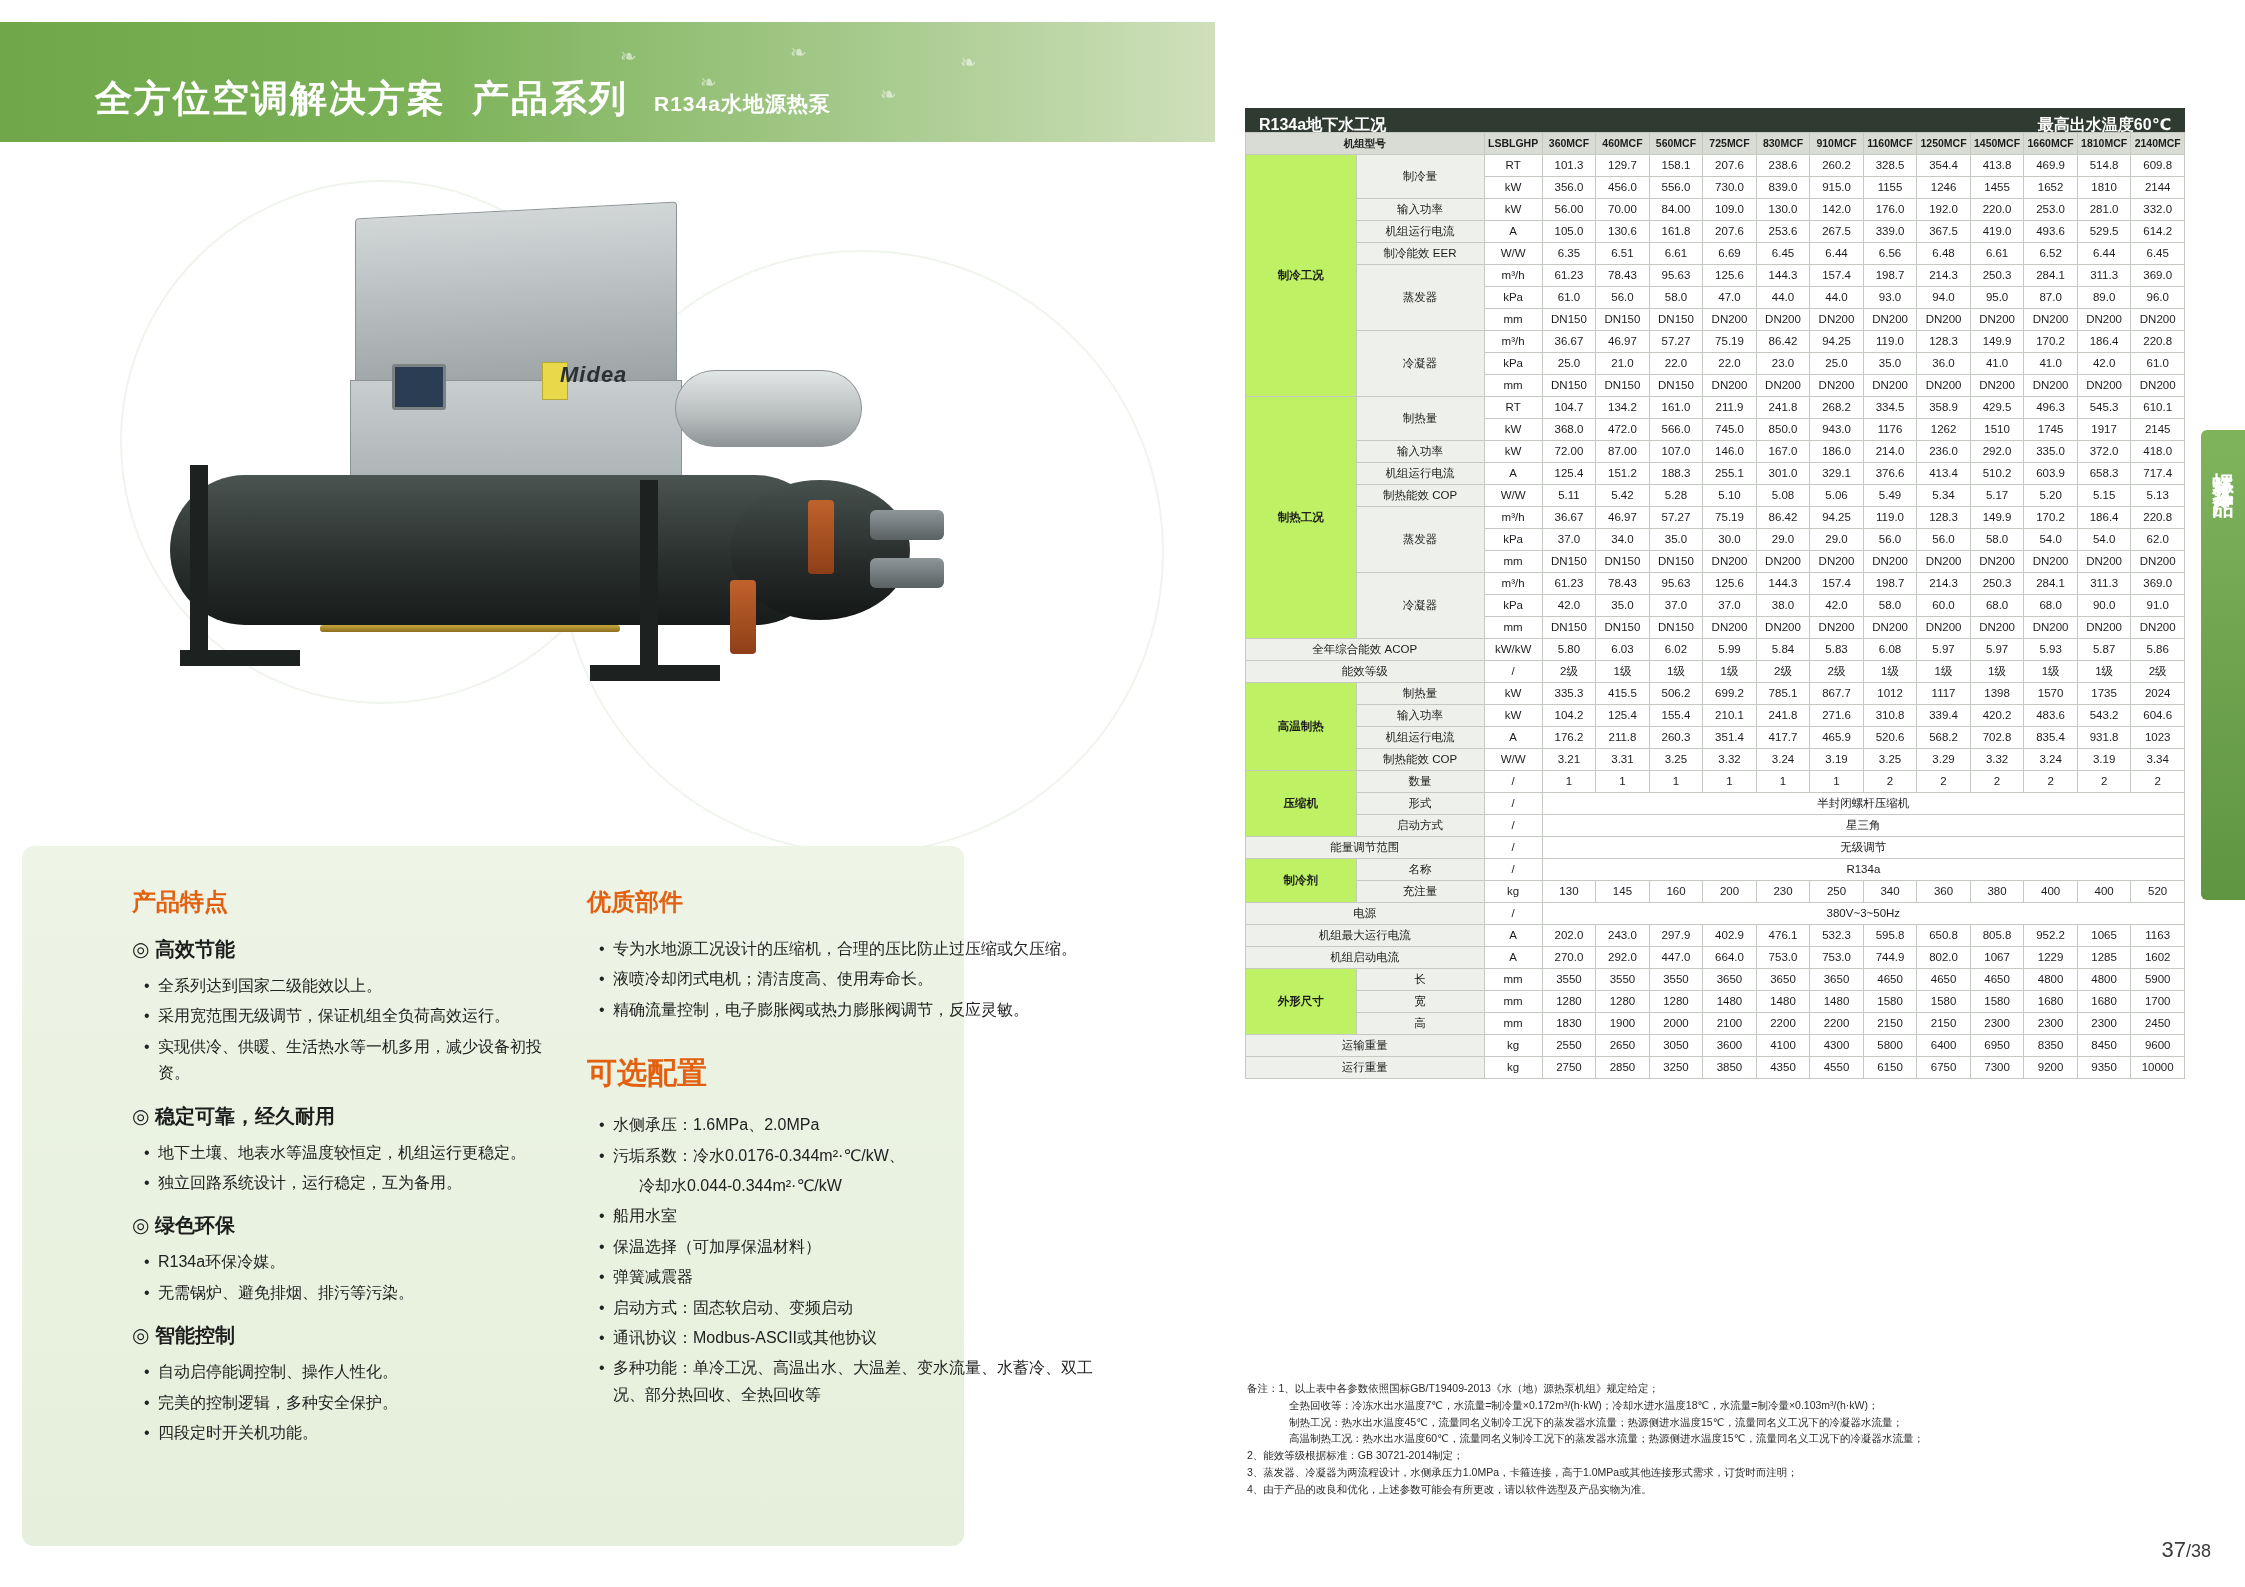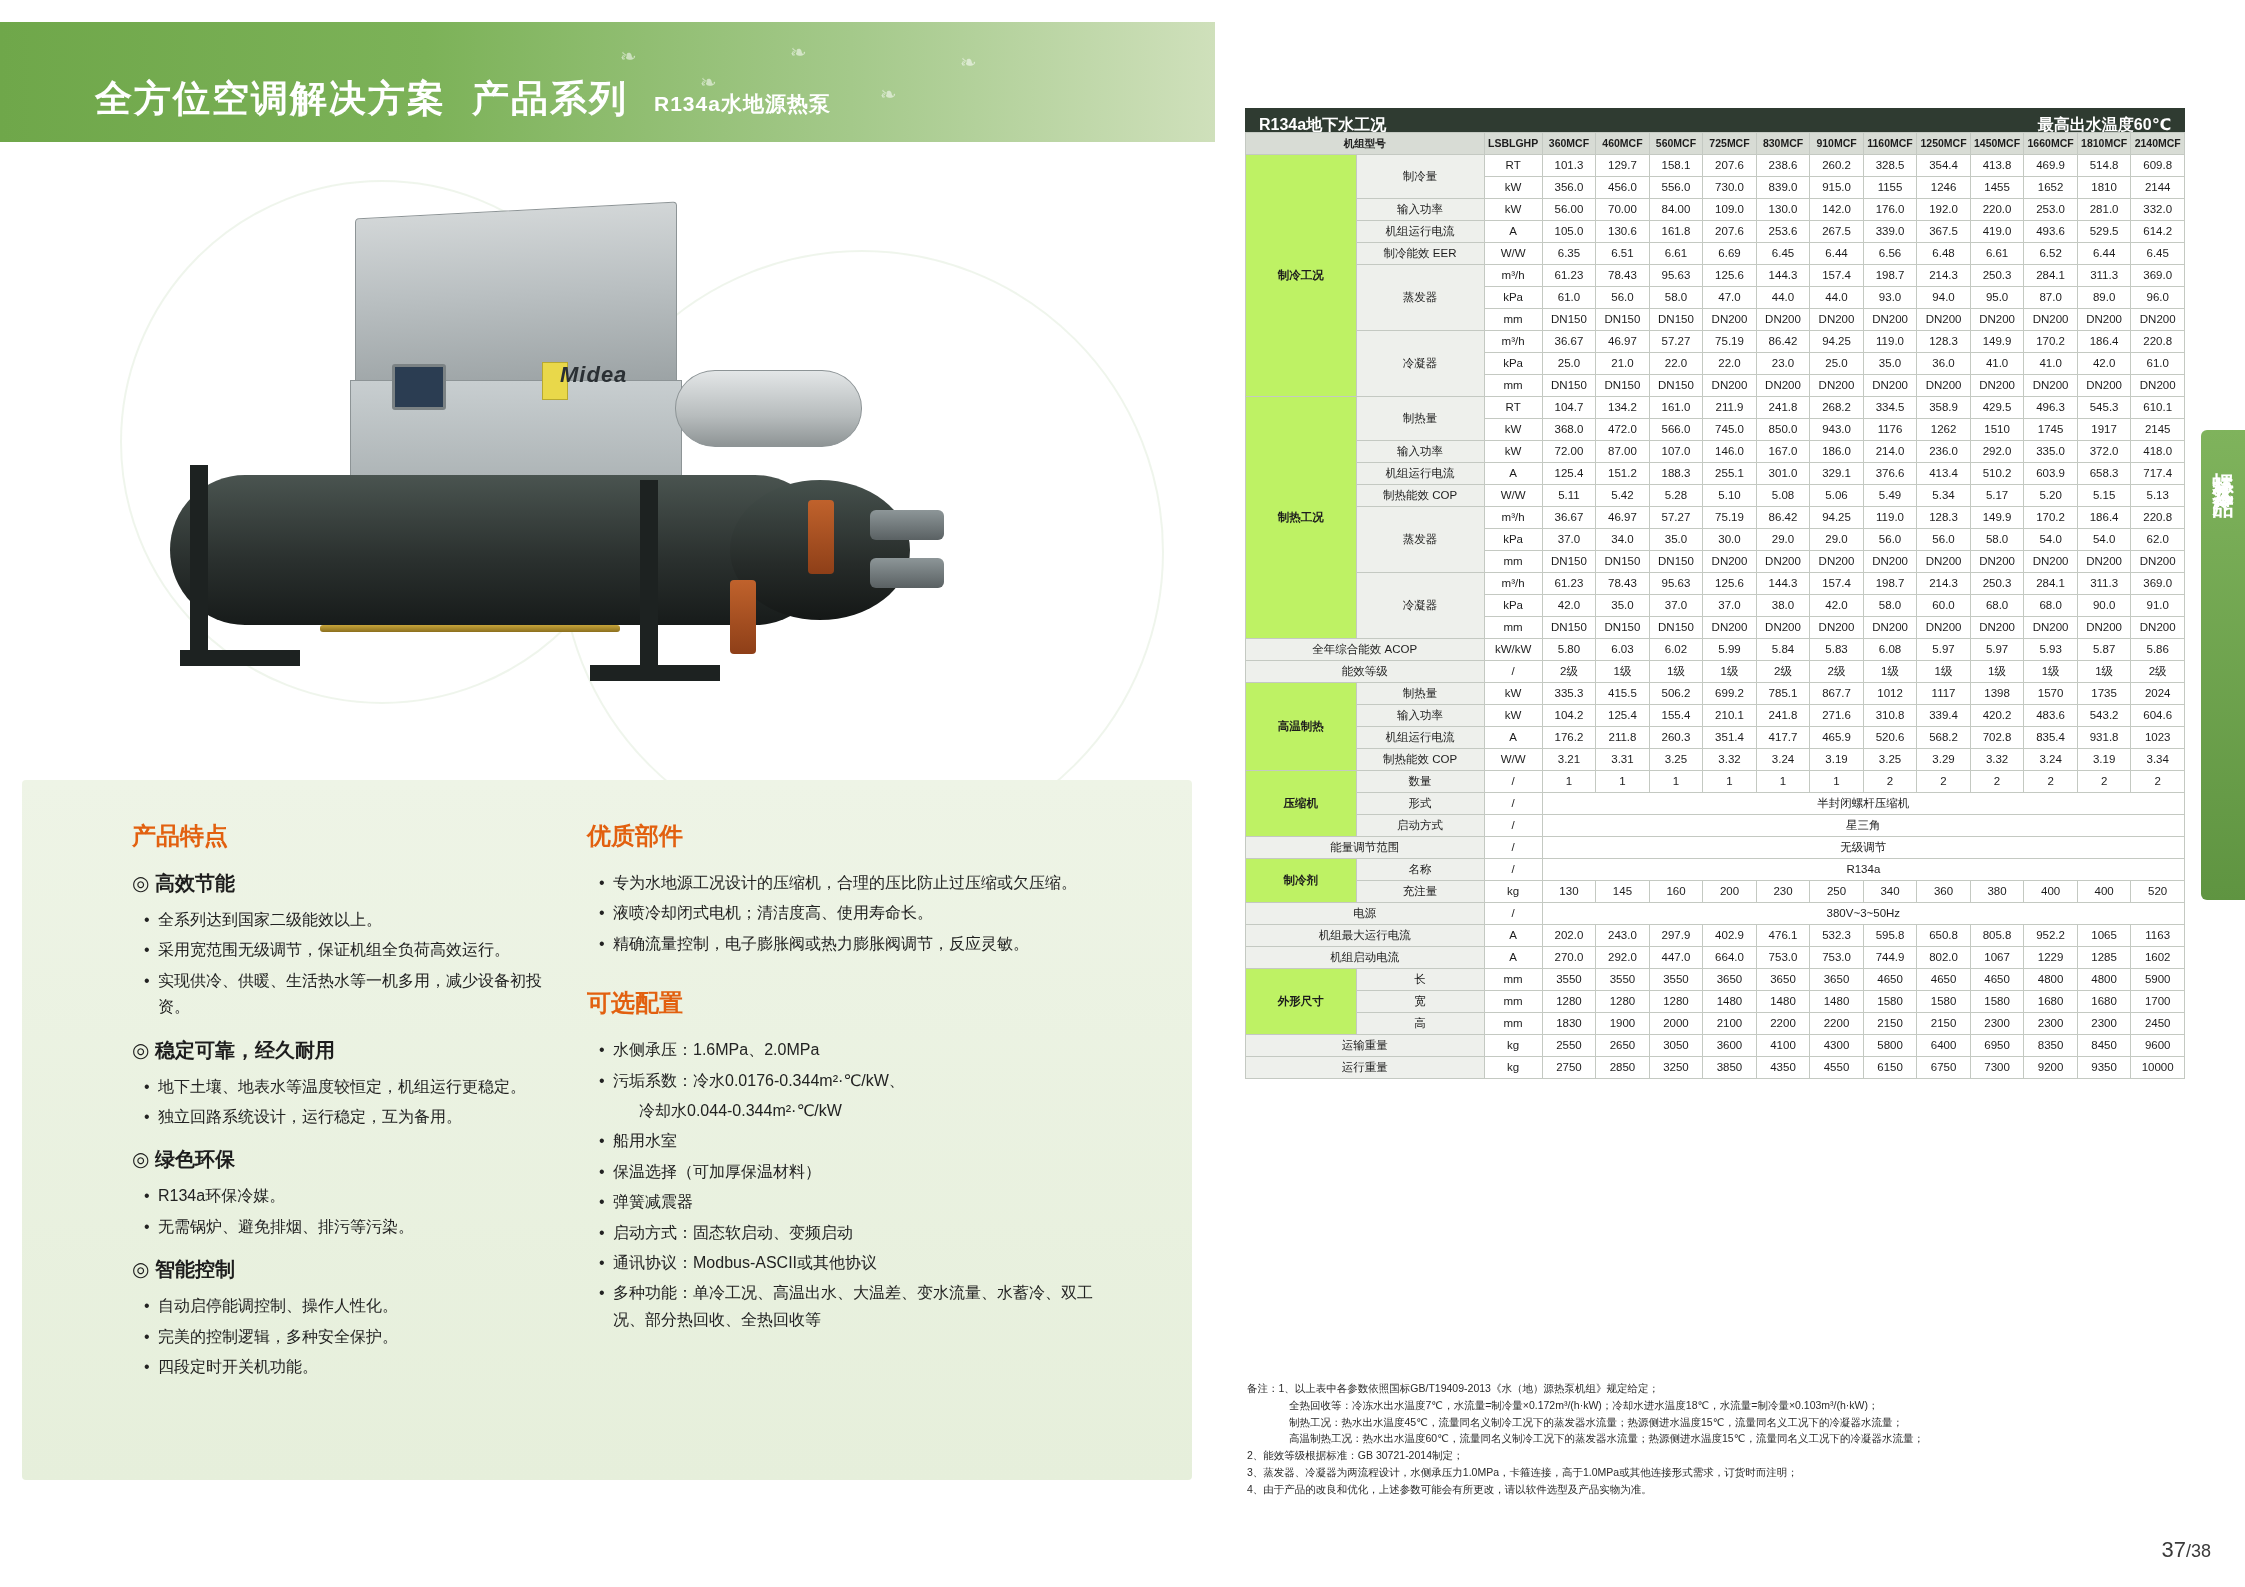--- a/index.html
+++ b/index.html
@@ -59,29 +59,29 @@
     background:linear-gradient(180deg,#e3e6e7 0%,#b7bcbd 60%,#8e9495 100%);
     border-radius:40px/38px;border:1px solid #8d9496;
   }
   .leg{position:absolute;background:#1d2221;}
   .pipe{position:absolute;background:linear-gradient(180deg,#c6a43a,#8c6f1e);height:7px;border-radius:3px;}
   .flange{position:absolute;width:26px;height:74px;background:linear-gradient(180deg,#c0622c,#8e3f18);border-radius:4px;}
   .nozzle{position:absolute;width:74px;height:30px;background:linear-gradient(180deg,#8d9698,#5a6163);border-radius:6px;}
 
   
   .features{
-    position:absolute;left:22px;top:780px;width:1170px;height:700px;
+    position:absolute;left:22px;top:846px;width:942px;height:700px;
     background:linear-gradient(180deg,#eef4e6 0%,#e6efdb 100%);
-    border-radius:4px;
+    border-radius:12px;
   }
   .feat-col{position:absolute;top:40px;}
   .col1{left:110px;width:420px;}
   .col2{left:565px;width:520px;}
   .feat-h{color:#e2600f;font-size:24px;font-weight:bold;margin:0 0 18px 0;}
-  .feat-h2{color:#e2600f;font-size:24px;font-weight:bold;margin:30px 0 18px 0;}
+  .feat-h2{color:#e2600f;font-size:30px;font-weight:bold;margin:30px 0 18px 0;}
   .sub-h{color:#1d1d1d;font-size:20px;font-weight:bold;margin:16px 0 10px 0;}
   .sub-h:before{content:"◎ ";color:#1d1d1d;}
   .bullet{font-size:16px;color:#222;line-height:1.65;margin:4px 0 4px 12px;padding-left:14px;position:relative;}
   .bullet:before{content:"•";position:absolute;left:0;top:0;color:#222;}
   .plain{font-size:16px;color:#222;line-height:1.65;margin:4px 0 4px 52px;}
 
   
   .right-col{position:absolute;left:1225px;top:0;width:1020px;height:1587px;}
   .tbl-title{
     position:absolute;left:20px;top:108px;width:940px;height:34px;

